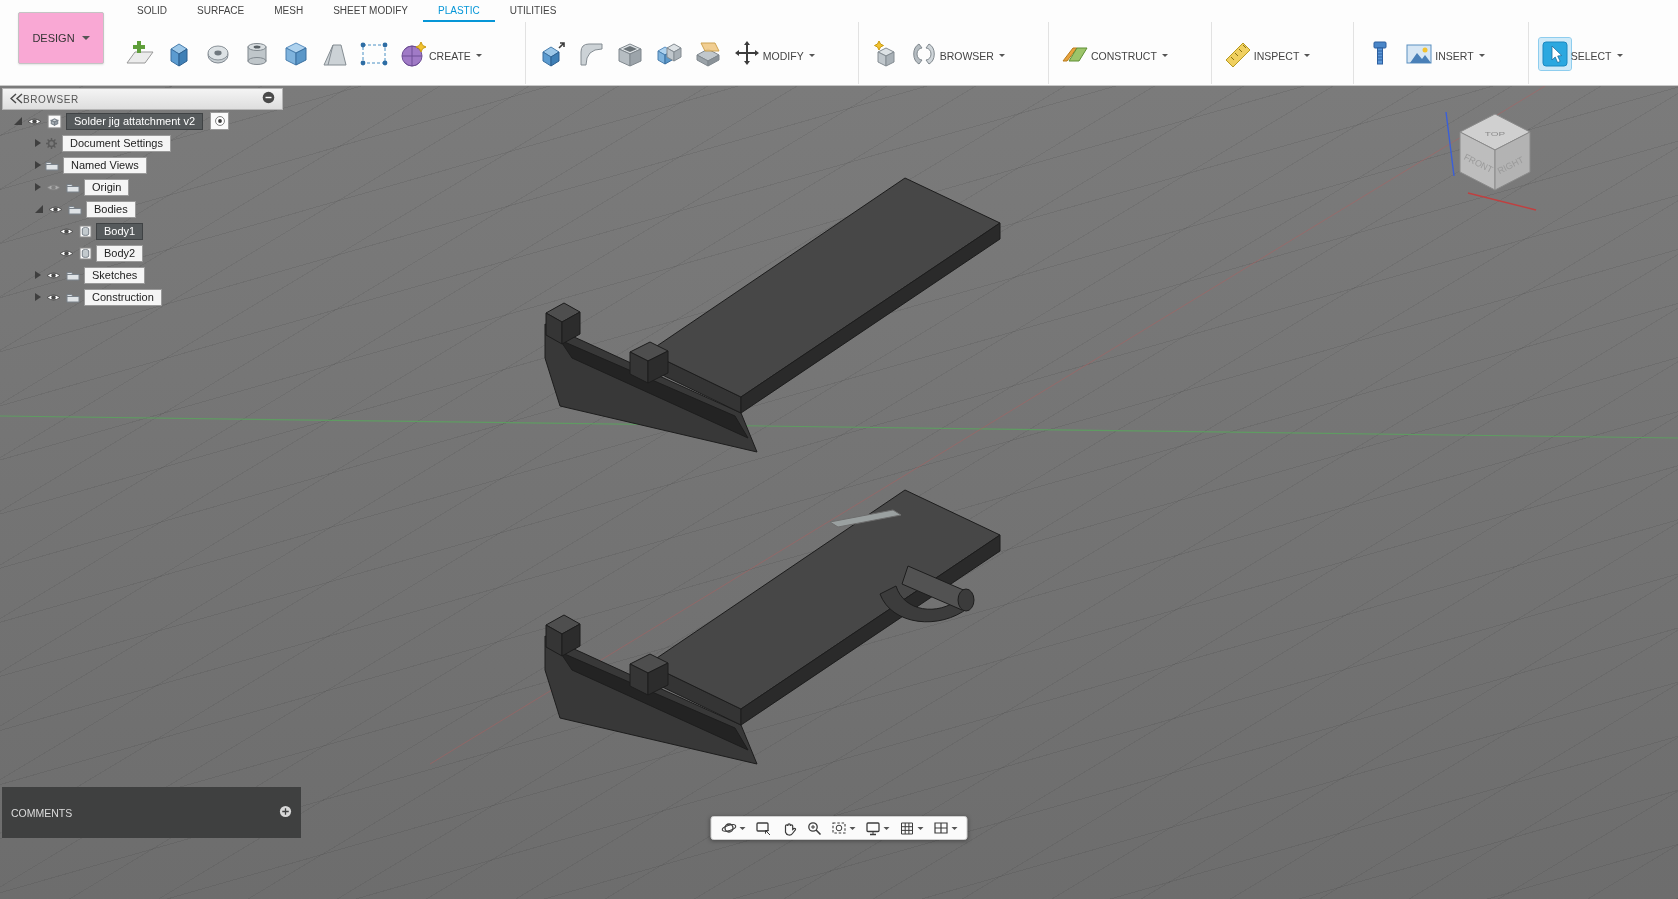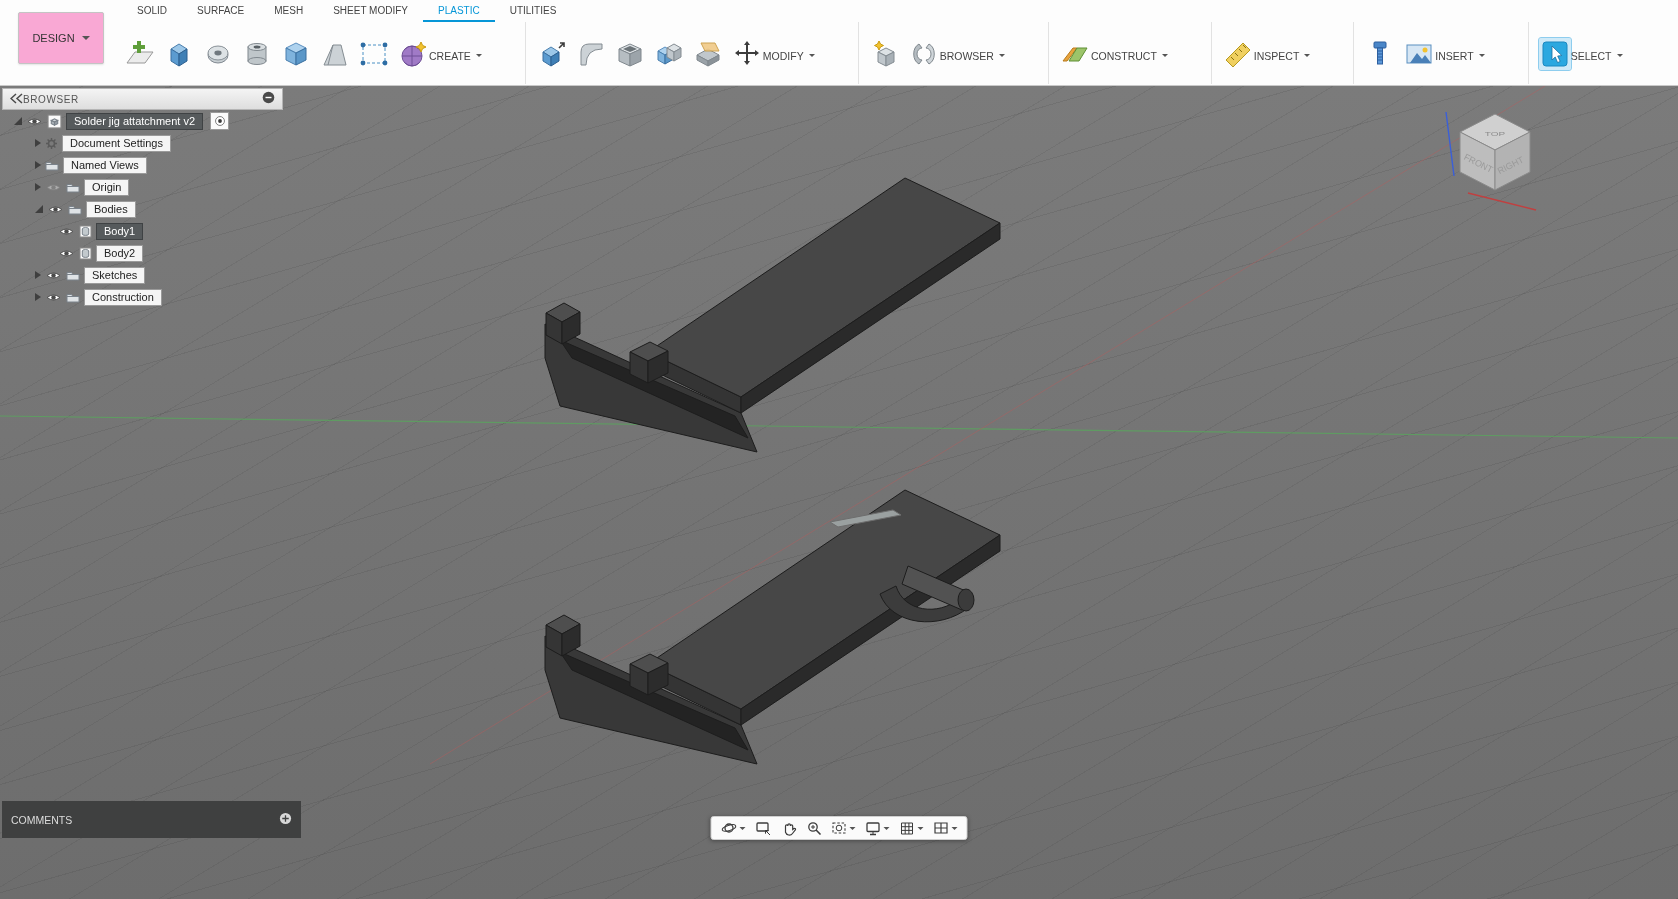--- a/index.html
+++ b/index.html
@@ -51,21 +51,21 @@
        border-left:6px solid #3f3f3f;cursor:pointer;flex:0 0 auto;}
   .exp.open{border:none;border-left:8px solid transparent;border-bottom:8px solid #3f3f3f;}
   .eyewrap{width:17px;display:flex;justify-content:center;cursor:pointer;flex:0 0 auto;}
   .eyewrap.off{opacity:.45;}
   .ticon{display:flex;align-items:center;flex:0 0 auto;}
   .radiobox{border:1px solid #9a9a9a;background:#fafafa;width:17px;height:16px;display:flex;
             align-items:center;justify-content:center;margin-left:3px;cursor:pointer;}
 
   
   .comments{position:absolute;left:2px;bottom:61px;width:281px;height:21px;background:#3f4040;
-            color:#dcdcdc;font-size:10.5px;display:flex;align-items:center;padding:8px 9px;z-index:20;}
+            color:#dcdcdc;font-size:10.5px;display:flex;align-items:center;padding:15px 9px;z-index:20;}
   .comments .bspacer{flex:1;}
 
   
   .navbar{position:absolute;left:50%;bottom:59px;transform:translateX(-50%);background:#fbfbfb;
           border:1px solid #cfcfcf;border-radius:3px;box-shadow:0 1px 4px rgba(0,0,0,.35);
           display:flex;align-items:center;padding:3px 9px;gap:10px;z-index:20;}
   .nitem{display:flex;align-items:center;gap:2px;cursor:pointer;}
 
   
   .viewcube{position:absolute;right:128px;top:12px;width:110px;height:120px;z-index:15;}

